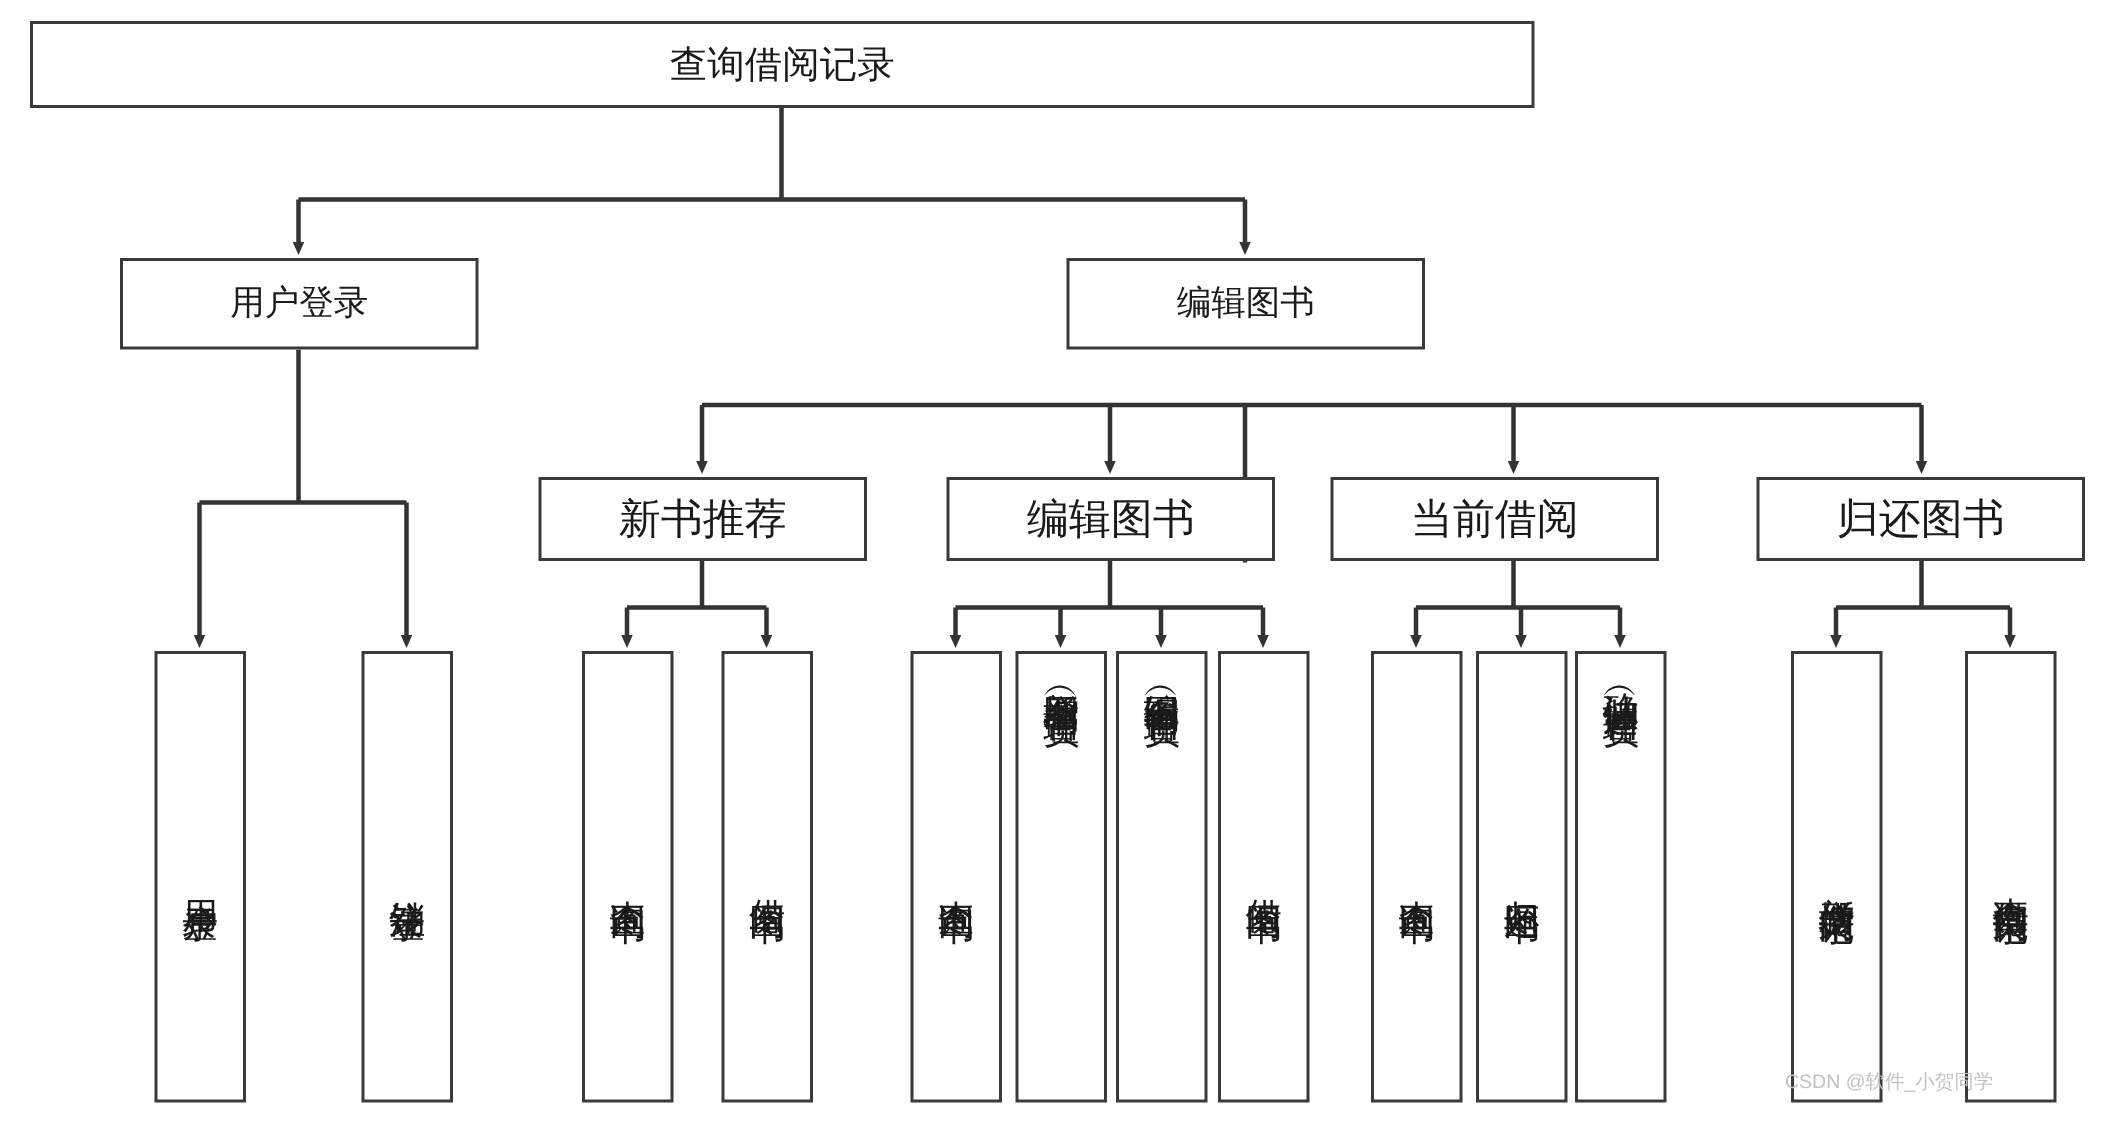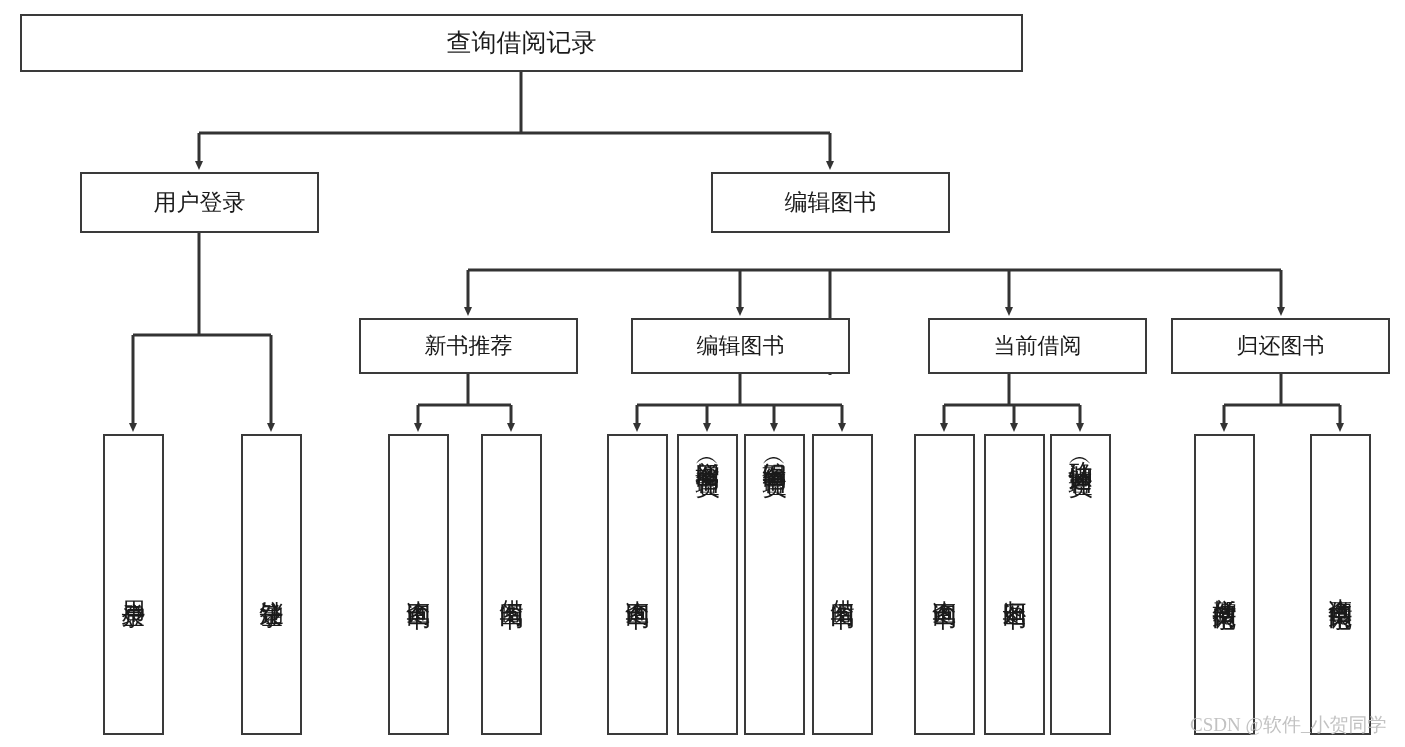--- a/index.html
+++ b/index.html
@@ -36,21 +36,21 @@
   .node-label {
     display: block;
     text-align: center;
     line-height: 1.18;
     color: #1a1a1a;
     white-space: nowrap;
   }
   .node.root { }
   .node.root .node-label { font-size: 25px; }
   .node.level2 .node-label { font-size: 23px; }
-  .node.level3 .node-label { font-size: 22px; }
+  .node.level3 .node-label { font-size: 28px; }
   .node.leaf {
     border-width: 2.5px;
     align-items: flex-start;
     padding-top: 6px;
   }
   .node.leaf .node-label {
     writing-mode: vertical-rl;
     text-orientation: upright;
     font-size: 24px;
     letter-spacing: 2px;
@@ -58,24 +58,24 @@
     margin: 0 auto;
   }
   .node.leaf.centered {
     align-items: center;
     padding-top: 0;
   }
   .watermark {
     position: absolute;
     left: 1190px;
     top: 712px;
-    font-size: 19px;
+    font-size: 13px;
     color: #c2c2c2;
     white-space: nowrap;
-    font-family: Liberation Serif, serif;
+    font-family: Liberation Sans, sans-serif;
   }
 </style>
 </head>
 <body>
 
 <div id="canvas">
 
   <svg id="wires" viewBox="0 0 1405 747" xmlns="http://www.w3.org/2000/svg">
     <defs>
       <marker id="arrow" markerWidth="10" markerHeight="10" refX="1" refY="4" orient="auto" markerUnits="userSpaceOnUse">
@@ -136,21 +136,21 @@
   <div class="node level2" style="left:711px; top:172px; width:239px; height:61px;">
     <span class="node-label">编辑图书</span>
   </div>
 
   <div class="node level3" style="left:359px; top:318px; width:219px; height:56px;">
     <span class="node-label">新书推荐</span>
   </div>
   <div class="node level3" style="left:631px; top:318px; width:219px; height:56px;">
     <span class="node-label">编辑图书</span>
   </div>
-  <div class="node level3" style="left:928px; top:318px; width:219px; height:56px;">
+  <div class="node level3" style="left:887px; top:318px; width:219px; height:56px;">
     <span class="node-label">当前借阅</span>
   </div>
   <div class="node level3" style="left:1171px; top:318px; width:219px; height:56px;">
     <span class="node-label">归还图书</span>
   </div>
 
   <div class="node leaf centered" style="left:103px; top:434px; width:61px; height:301px;">
     <span class="node-label">用户登录</span>
   </div>
   <div class="node leaf centered" style="left:241px; top:434px; width:61px; height:301px;">

